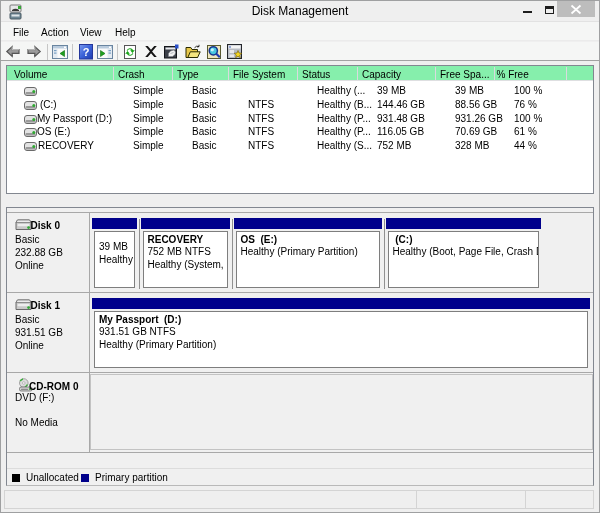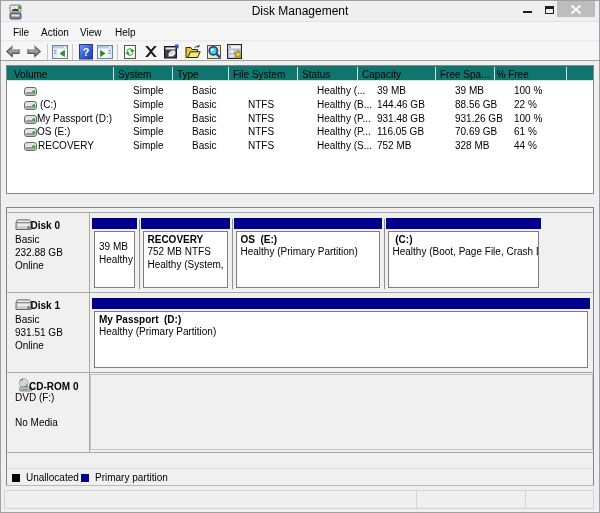--- a/index.html
+++ b/index.html
@@ -17,21 +17,21 @@
 .closex { position:absolute; left:0; top:0; width:100%; height:100%; }
 
 .menubar { position:absolute; left:1px; top:21px; width:598px; height:20px; background:#f5f6f5; border-top:1px solid #e2e2e2; border-bottom:1px solid #ebebeb; }
 .menubar span { position:absolute; top:5px; font-size:10px; }
 
 .toolbar { position:absolute; left:1px; top:42px; width:598px; height:19px; background:#f5f6f5; border-bottom:1px solid #a2a2a2; }
 .tsep { position:absolute; top:2px; width:1px; height:16px; background:#c6c6c6; }
 .ticon { position:absolute; top:2px; width:16px; height:16px; }
 
 .listview { position:absolute; left:6px; top:65px; width:588px; height:129px; background:#fff; border:1px solid #828790; }
-.lvhead { position:absolute; left:0; top:0; width:100%; height:15px; background:#0f766e; border-bottom:1px solid #dedfe1; }
+.lvhead { position:absolute; left:0; top:0; width:100%; height:15px; background:#86efac; border-bottom:1px solid #dedfe1; }
 .lvhead span { position:absolute; top:3px; font-size:10px; color:#000; }
 .hsep { position:absolute; top:1px; width:1px; height:13px; background:#d9dbde; }
 .lvrow { position:absolute; left:15px; width:100%; height:14px; }
 .lvrow span { position:absolute; top:1px; font-size:10px; white-space:pre; }
 
 .pane { position:absolute; left:6px; top:207px; width:588px; height:279px; background:#f0f0f0; border:1px solid #828790; border-bottom:1px solid #b9b9b9; }
 .rowline { position:absolute; left:0; width:100%; height:1px; background:#a8a8a8; }
 .vline { position:absolute; left:82px; top:4px; width:1px; height:241px; background:#a8a8a8; }
 .dlabel { position:absolute; left:0; width:82px; }
 .dlabel .t { position:absolute; left:8px; line-height:13px; }
@@ -149,21 +149,21 @@
     <rect x="2.3" y="2.3" width="1.4" height="1.4" fill="#3a5ac0"></rect>
     <rect x="2.5" y="6" width="4.5" height="3" fill="#e8e8e8"></rect>
     <rect x="2.5" y="10.5" width="4.5" height="2.5" fill="#e8e8e8"></rect>
     <path d="M11 6.5 L12 9 L14.8 9.2 L12.7 11 L13.4 13.7 L11 12.2 L8.6 13.7 L9.3 11 L7.2 9.2 L10 9 Z" fill="#f5d620" stroke="#6e5a00" stroke-width="0.6"></path>
   </svg>
 </div>
 
 <div class="listview">
   <div class="lvhead">
     <span style="left:7px">Volume</span>
-    <span style="left:111px">System</span>
+    <span style="left:111px">Crash</span>
     <span style="left:170px">Type</span>
     <span style="left:226px">File System</span>
     <span style="left:295px">Status</span>
     <span style="left:355px">Capacity</span>
     <span style="left:433px">Free Spa...</span>
     <span style="left:489.5px">% Free</span>
     <div class="hsep" style="left:106px"></div>
     <div class="hsep" style="left:165px"></div>
     <div class="hsep" style="left:221px"></div>
     <div class="hsep" style="left:289.5px"></div>
@@ -191,21 +191,21 @@
         <rect x="1.5" y="5" width="10" height="2.5" rx="1" fill="#9a9a9a"></rect>
         <circle cx="9.8" cy="4.4" r="1.5" fill="#2fa832"></circle>
       </svg>
     <span style="left:18px">(C:)</span>
     <span style="left:111px">Simple</span>
       <span style="left:170px">Basic</span>
       <span style="left:226px">NTFS</span>
     <span style="left:295px">Healthy (B...</span>
       <span style="left:355px">144.46 GB</span>
       <span style="left:433px">88.56 GB</span>
-      <span style="left:492px">22 %</span>
+      <span style="left:492px">76 %</span>
   </div>
   <div class="lvrow" style="top:45.6px">
     <svg class="abs volico" style="left:2px;top:3px" width="13" height="9" viewBox="0 0 13 9">
         <rect x="0.5" y="0.5" width="12" height="8" rx="2.5" fill="#e3e3e3" stroke="#6a6a6a"></rect>
         <rect x="1.5" y="5" width="10" height="2.5" rx="1" fill="#9a9a9a"></rect>
         <circle cx="9.8" cy="4.4" r="1.5" fill="#2fa832"></circle>
       </svg>
     <span style="left:15px">My Passport (D:)</span>
     <span style="left:111px">Simple</span>
       <span style="left:170px">Basic</span>
@@ -310,20 +310,21 @@
     <div class="t boldname" style="left:23.5px;top:6px">Disk 1</div>
     <div class="t" style="top:20px">Basic</div>
     <div class="t" style="top:33px">931.51 GB</div>
     <div class="t" style="top:46px">Online</div>
   </div>
 
   <div class="part" style="left:85px;top:84px;width:498px;height:80px">
     <div class="pbar"></div>
     <div class="pbox">
         <div class="boldname">My Passport  (D:)</div>
+        <div>931.51 GB NTFS</div>
         <div>Healthy (Primary Partition)</div>
       </div>
   </div>
 
   <div class="dlabel" style="top:165px;height:79px">
     <svg class="abs" style="left:10px;top:5px" width="16" height="14" viewBox="0 0 16 14">
         <circle cx="6.8" cy="5" r="4.3" fill="#dcdcdc" stroke="#909090" stroke-width="0.8"></circle>
         <path d="M3.2 3 A4.6 4.6 0 0 1 6 0.9" stroke="#3fae3f" stroke-width="1.5" fill="none"></path>
         <path d="M10.4 6.5 A4.6 4.6 0 0 1 8 9" stroke="#3fae3f" stroke-width="1.5" fill="none"></path>
         <circle cx="6.8" cy="5" r="1.3" fill="#f8f8f8" stroke="#9a9a9a" stroke-width="0.6"></circle>

